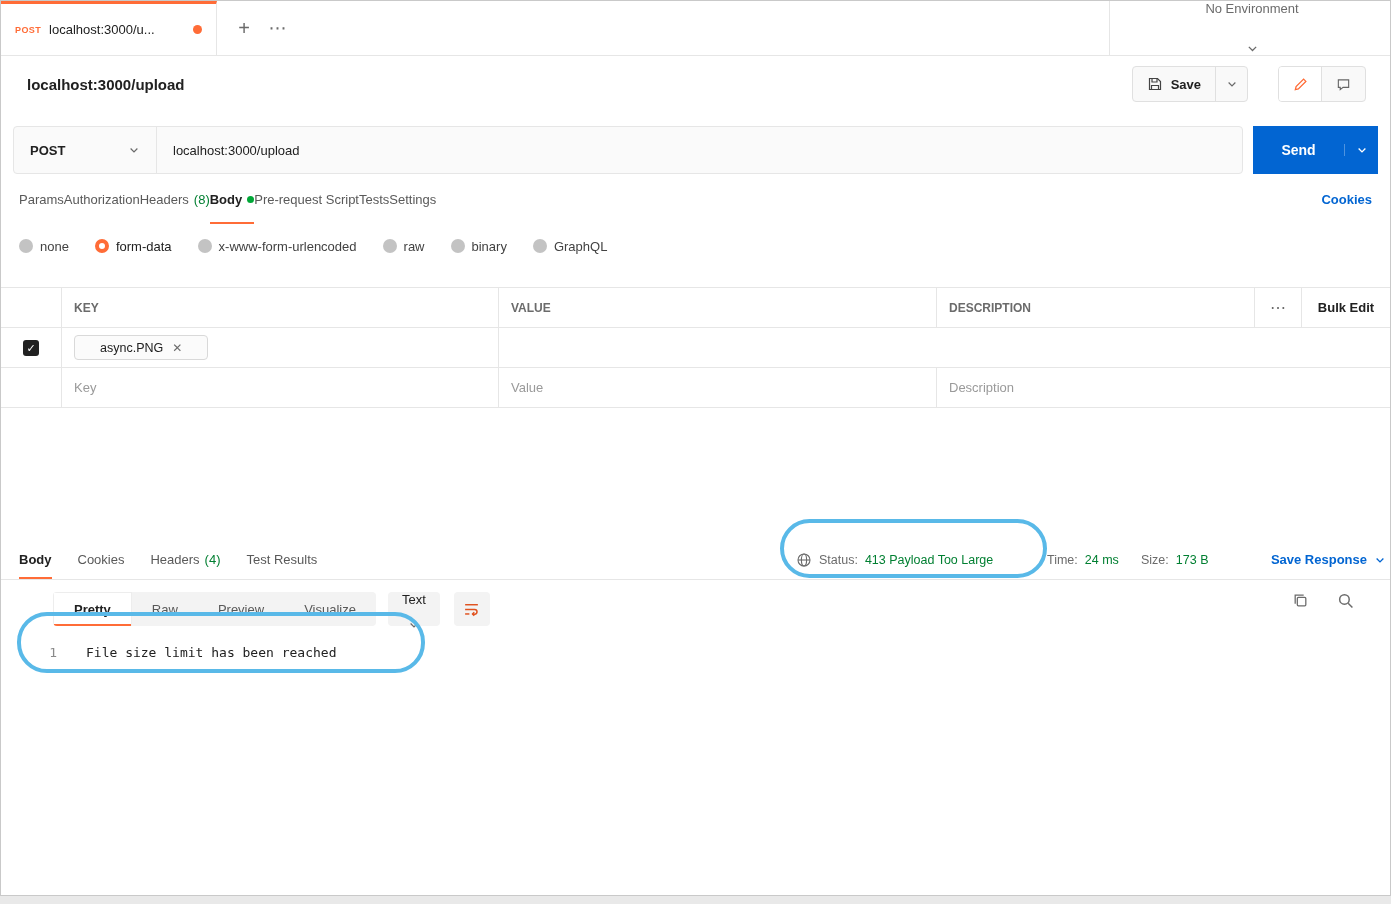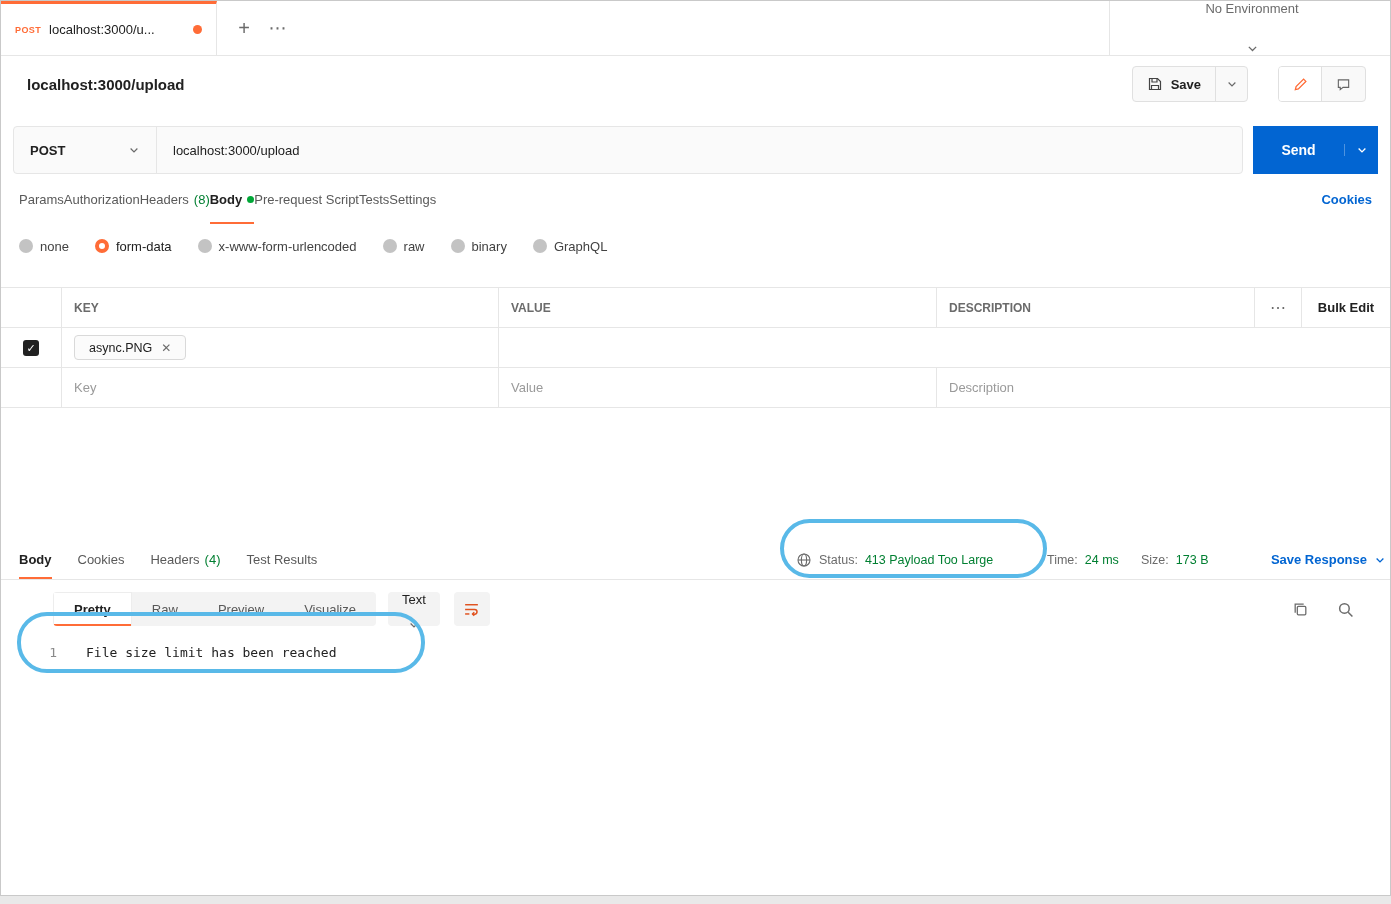--- a/index.html
+++ b/index.html
@@ -64,36 +64,36 @@
   .kv-head > div + div { border-left:1px solid #e6e6e6; }
   .kv-head .cell-dots { justify-content:center; color:#6b6b6b; font-size:16px; cursor:pointer; }
   .kv-head .cell-bulk { justify-content:center; font-weight:600; color:#212121; cursor:pointer; padding:0 8px; }
   .kv-row { display:grid; grid-template-columns:60px 437px 438px auto; height:40px; border-bottom:1px solid #e6e6e6; }
   .kv-row > div { display:flex; align-items:center; padding:0 12px; }
   .kv-row > div + div { border-left:1px solid #e6e6e6; }
   .cell-check { justify-content:center; }
   .checkbox { width:16px; height:16px; border-radius:3px; background:#212121; color:#fff; font-size:11px; line-height:16px; text-align:center; cursor:pointer; }
   .kv-input { width:100%; border:none; outline:none; background:transparent; font-family:"Liberation Sans",sans-serif; font-size:13px; color:#212121; }
   .kv-input::placeholder { color:#9a9a9a; }
-  .file-chip { display:inline-flex; align-items:center; gap:9px; height:25px; padding:0 14px; background:#fbfbfb; border:1px solid #d9d9d9; border-radius:4px; font-size:12.5px; color:#212121; }
+  .file-chip { display:inline-flex; align-items:center; gap:9px; height:25px; padding:0 25px; background:#fbfbfb; border:1px solid #d9d9d9; border-radius:4px; font-size:12.5px; color:#212121; }
   .chip-close { color:#6b6b6b; font-size:12px; cursor:pointer; line-height:1; }
 
   
   .response { margin-top:132px; }
   .resp-header { position:relative; height:40px; display:flex; align-items:center; padding:0 18px; border-bottom:1px solid #e6e6e6; }
   .resp-tabs { display:flex; align-items:stretch; gap:26px; height:100%; }
   .resp-meta { position:absolute; top:0; height:100%; display:flex; align-items:center; gap:7px; font-size:12.5px; white-space:nowrap; }
   .meta-status { left:795px; }
   .meta-time { left:1046px; }
   .meta-size { left:1140px; }
   .meta-label { color:#6b6b6b; }
   .meta-value { color:#007f31; }
   .save-response { position:absolute; right:4px; top:0; height:100%; display:flex; align-items:center; gap:7px; font-size:13px; font-weight:600; color:#0265d2; cursor:pointer; }
 
-  .resp-toolbar { margin:12px 14px 0 12px; display:flex; align-items:center; height:34px;padding-left:40px; }
+  .resp-toolbar { margin:12px 14px 0 12px; display:flex; align-items:flex-start; height:34px;padding-left:40px; }
   .seg-group { display:flex; background:#f3f3f3; border-radius:4px; overflow:hidden; height:34px; }
   .seg { display:flex; align-items:center; padding:0 20px; font-size:13px; color:#595959; cursor:pointer; }
   .seg.active { background:#fff; color:#212121; font-weight:600; box-shadow:inset 0 -2px 0 #ff6c37; border:1px solid #ededed; border-bottom:none; }
   .format-select { margin-left:12px; height:34px; display:flex; align-items:center; gap:12px; padding:0 14px; background:#f3f3f3; border-radius:4px; font-size:13px; color:#212121; cursor:pointer;flex-direction:column; }
   .wrap-btn { margin-left:14px; width:36px; height:34px; display:flex; align-items:center; justify-content:center; background:#f3f3f3; border-radius:4px; cursor:pointer; }
   .resp-tools { margin-left:auto; display:flex; align-items:center; gap:28px; padding-right:22px; }
   .tool-btn { display:flex; align-items:center; justify-content:center; cursor:pointer; }
 
   .resp-body { padding:16px 0; font-family:"DejaVu Sans Mono", monospace; font-size:13px; }
   .code-line { display:flex; line-height:22px; }

